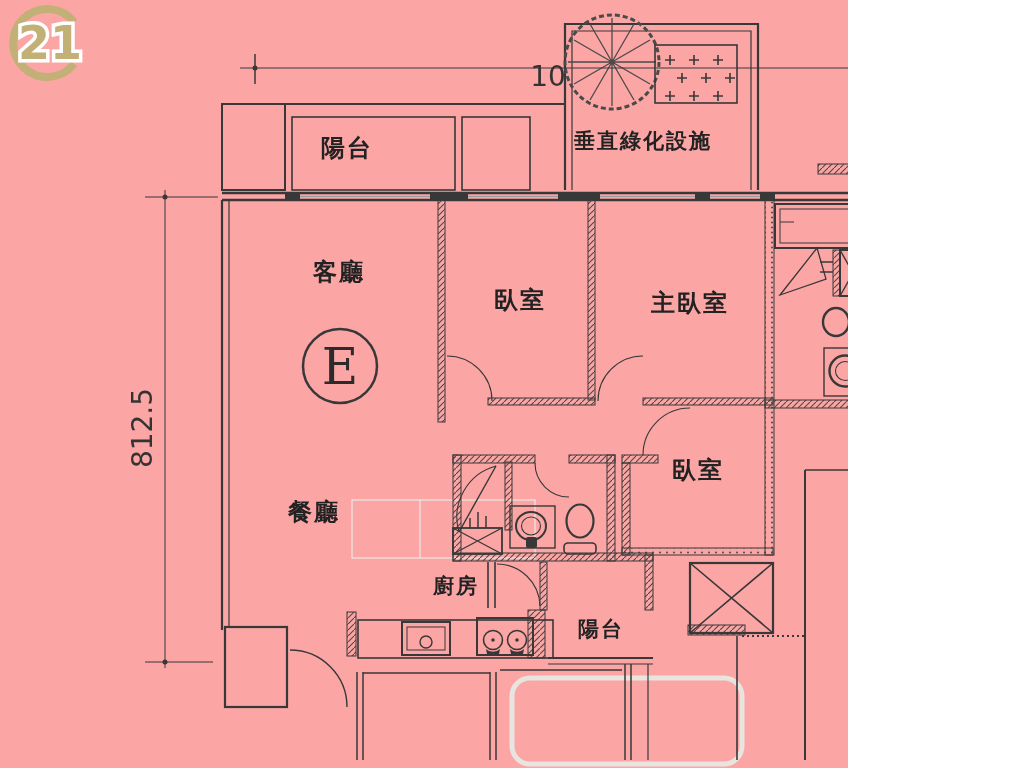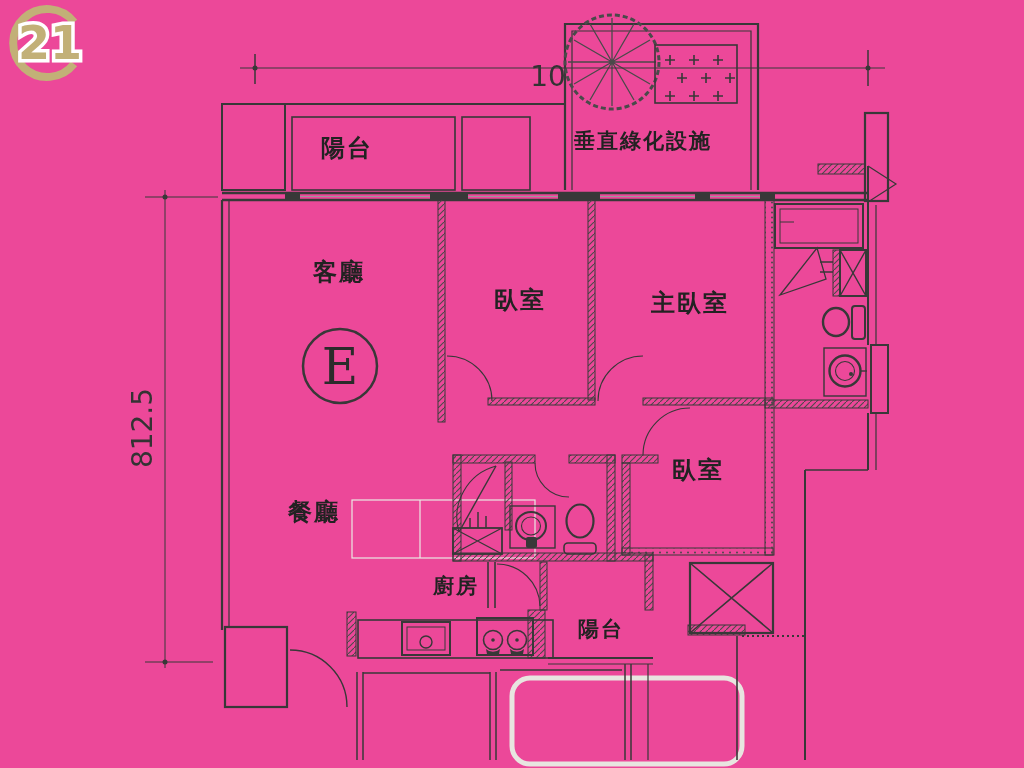--- a/index.html
+++ b/index.html
@@ -1,16 +1,16 @@
 <!DOCTYPE html>
 <html><head>
 <meta charset="utf-8">
 <style>
   html,body{margin:0;padding:0;background:#ffffff;}
-  .stage{position:relative;width:1024px;height:768px;background:#ec4899;overflow:hidden;}
+  .stage{position:relative;width:848px;height:768px;background:#fca5a5;overflow:hidden;}
   svg{display:block;}
   .s{stroke:#383838;fill:none;stroke-linecap:butt;}
   .room-label{font-family:"Liberation Sans",sans-serif;font-weight:600;fill:#222;font-size:24px;letter-spacing:2px;}
   .room-label.small{font-size:21px;}
   .dim-text{font-family:"DejaVu Sans",sans-serif;fill:#333;font-size:28px;}
   .unit-e{font-family:"DejaVu Serif",serif;fill:#2b2b2b;font-size:50px;}
   .logo-num{font-family:"DejaVu Sans",sans-serif;font-weight:bold;font-size:46px;paint-order:stroke;stroke:#ffffff;stroke-width:7px;}
 </style>
 </head>
 <body>

